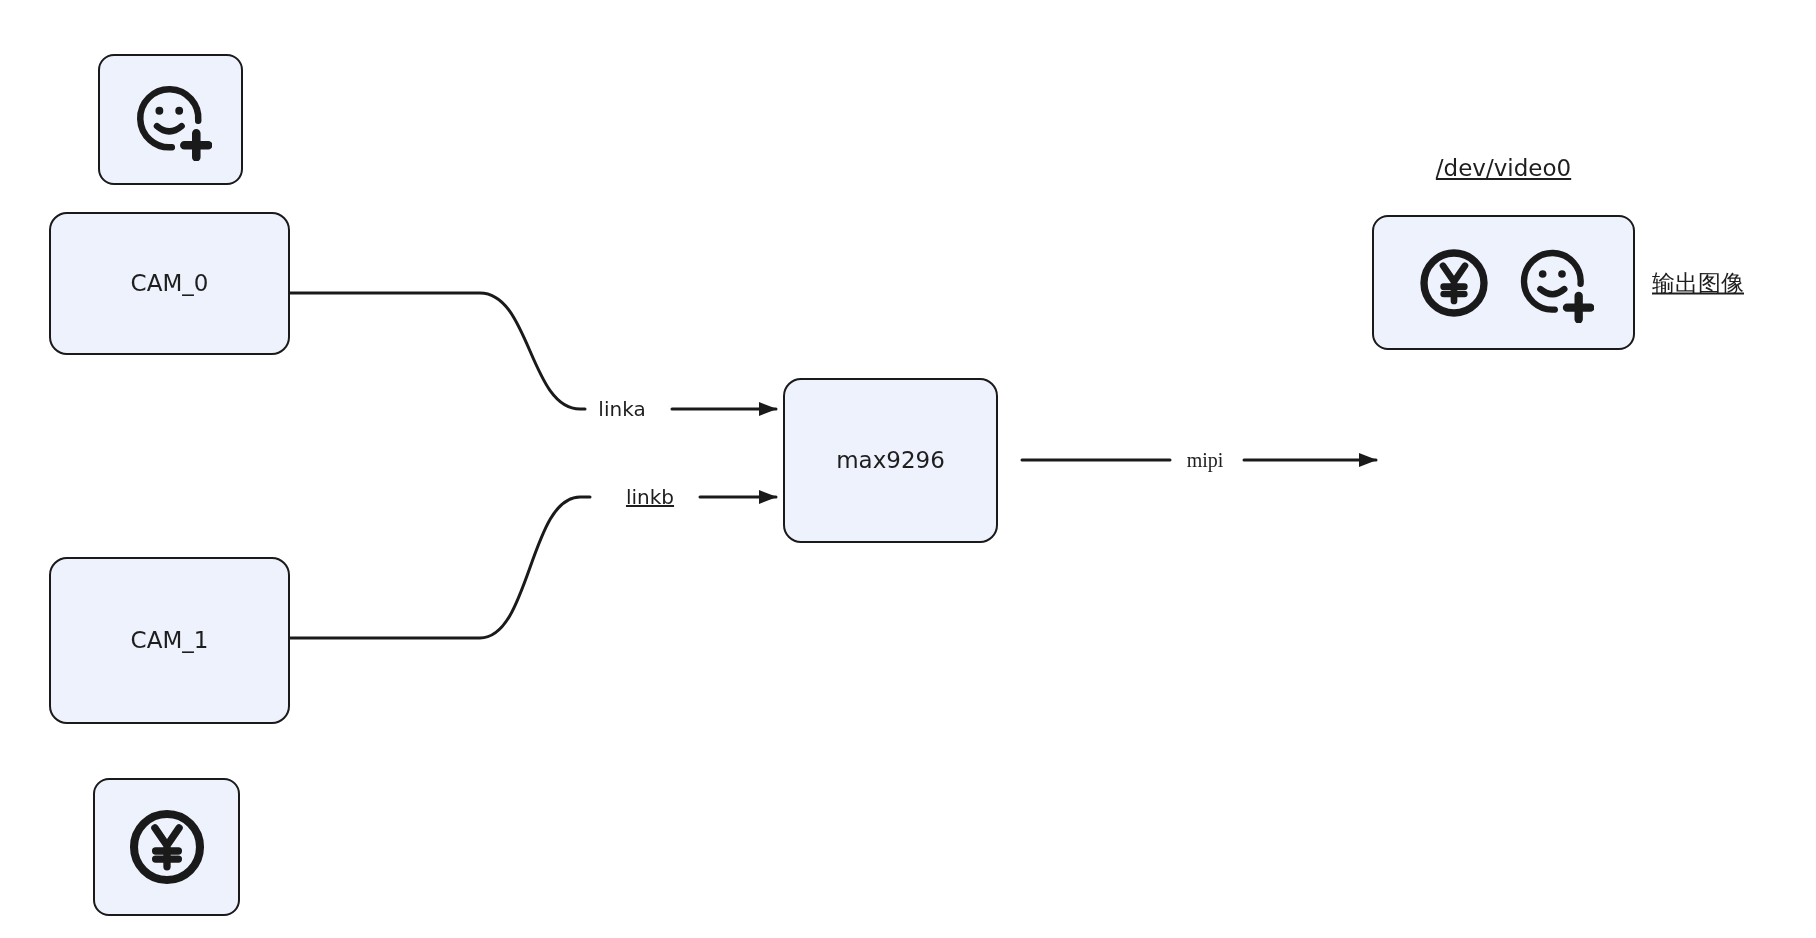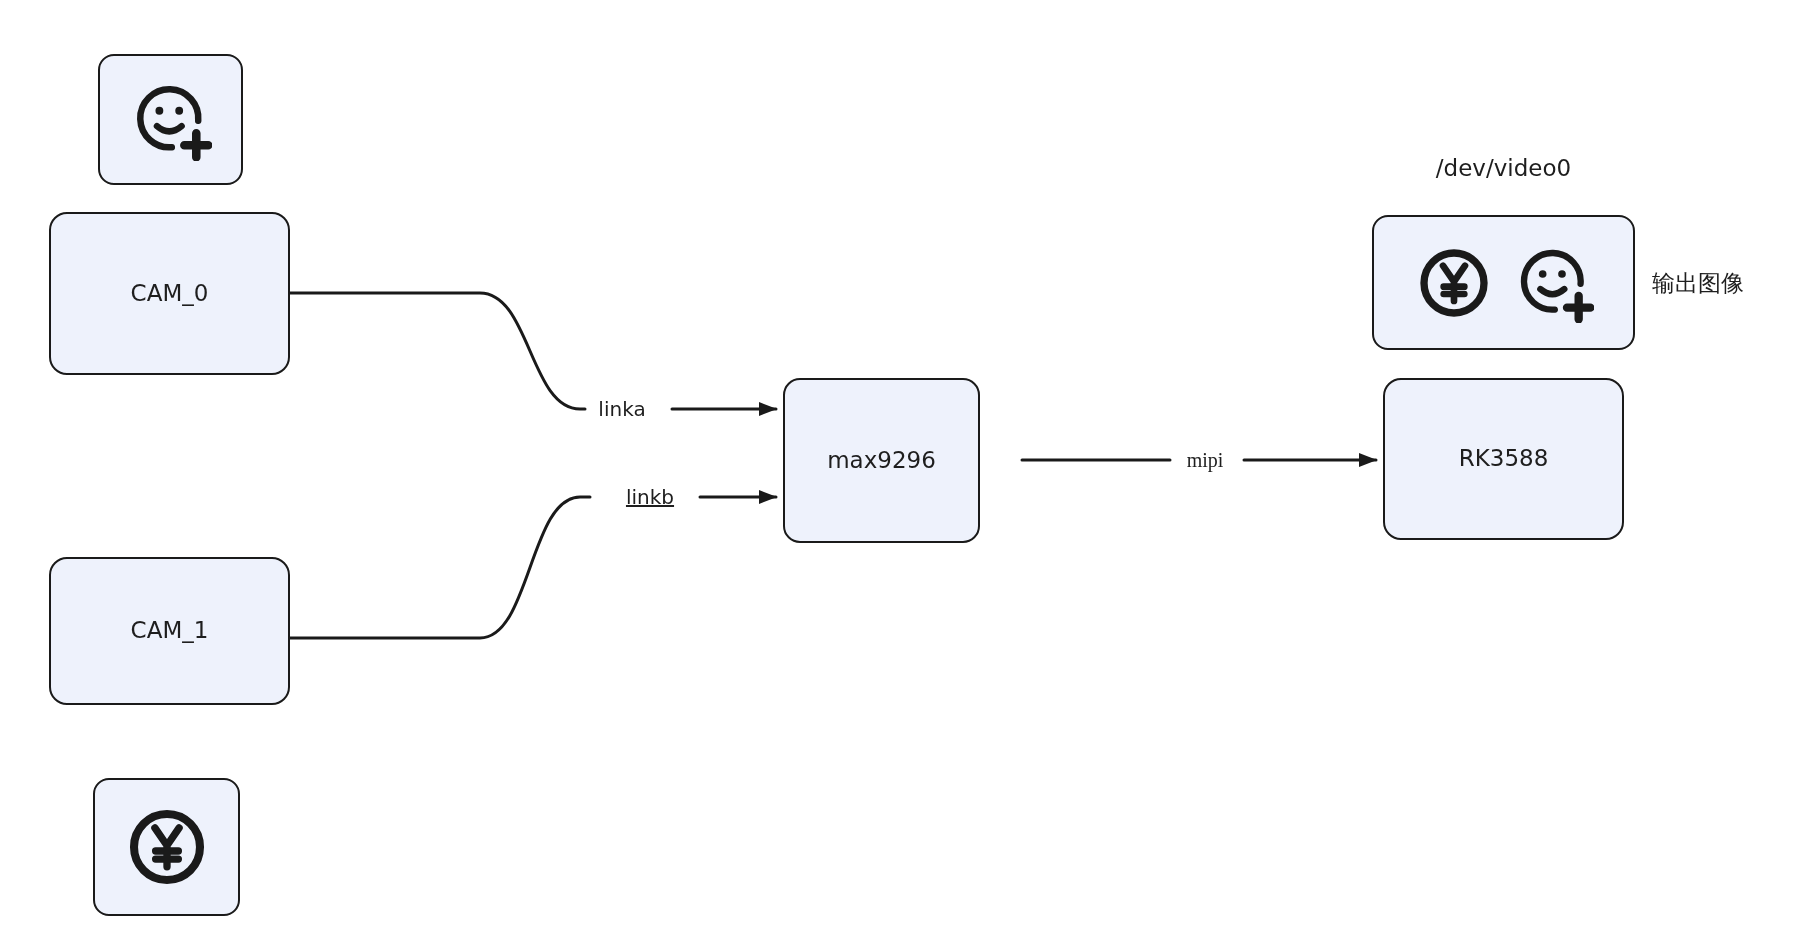--- a/index.html
+++ b/index.html
@@ -26,21 +26,21 @@
   .icon-row { display:flex; align-items:center; justify-content:center; gap:20px; }
   .icon svg { display:block; }
   .icon path, .icon circle { stroke:var(--stroke,#1a1a1a); }
   .icon .dot { fill:var(--stroke,#1a1a1a); stroke:none; }
 
   .edge-label {
     position:absolute; transform:translate(-50%,-50%);
     font-size:20px; white-space:nowrap;
   }
   .caption { position:absolute; font-size:23px; white-space:nowrap; }
-  .caption.centered { text-align:center; transform:translate(0,-50%); }
+  .caption.centered { text-align:center; transform:translate(0,-50%);text-decoration:underline; }
 </style>
 </head>
 <body>
 
 <div class="canvas">
 
   <svg class="wires">
     <defs>
       <marker id="arrow" viewBox="0 0 18 14" markerWidth="18" markerHeight="14" refX="17" refY="7" orient="auto" markerUnits="userSpaceOnUse">
         <path class="arrow-head" d="M0 0 L18 7 L0 14 Z"></path>
@@ -65,44 +65,41 @@
       <svg width="82" height="82" viewBox="0 0 24 24">
         <path d="M 12.24 19.97 A 8.5 8.5 0 1 1 19.97 12.24" fill="none" stroke-width="1.9" stroke-linecap="round"></path>
         <circle class="dot" cx="8.6" cy="9.3" r="1.15"></circle>
         <circle class="dot" cx="14.4" cy="9.3" r="1.15"></circle>
         <path d="M 7.9 13.8 Q 11.5 16.9 15.1 13.8" fill="none" stroke-width="1.9" stroke-linecap="round"></path>
         <path d="M 15.9 19.4 H 22.9 M 19.4 15.9 V 22.9" fill="none" stroke-width="2.5" stroke-linecap="round"></path>
       </svg>
     </span>
   </div>
 
-  <div class="node" style="left:49px; top:212px; width:241px; height:163px;align-items:center;">
+  <div class="node" style="left:49px; top:212px; width:241px; height:143px;align-items:center;">
     <span>CAM_0</span>
   </div>
 
-  <div class="node" style="left:49px; top:557px; width:241px; height:148px;text-align:center;">
+  <div class="node" style="left:49px; top:557px; width:241px; height:167px;text-align:center;">
     <span>CAM_1</span>
   </div>
 
   <div class="node icon-node" style="left:93px; top:778px; width:147px; height:138px;">
     <span class="icon">
       <svg width="88" height="88" viewBox="0 0 24 24">
         <circle cx="12" cy="12" r="9" fill="none" stroke-width="2.2"></circle>
         <path d="M 8.7 6.8 L 12 11.6 M 15.3 6.8 L 12 11.6 M 12 11.6 V 17.4 M 8.9 13.1 H 15.1 M 8.9 15.3 H 15.1" fill="none" stroke-width="2" stroke-linecap="round"></path>
       </svg>
     </span>
   </div>
 
-  <div class="node" style="left:783px; top:378px; width:197px; height:165px;border-radius:17px;">
+  <div class="node" style="left:783px; top:378px; width:215px; height:165px;">
     <span>max9296</span>
   </div>
 
-  <div class="node" style="left:1383px; top:378px; width:241px; height:162px;">
-    <span>RK3588</span>
-  </div>
 
   <div class="caption centered" style="left:1372px; top:168px; width:263px;">/dev/video0</div>
 
   <div class="node icon-node" style="left:1372px; top:215px; width:263px; height:135px;">
     <div class="icon-row">
       <span class="icon">
         <svg width="80" height="80" viewBox="0 0 24 24">
           <circle cx="12" cy="12" r="9" fill="none" stroke-width="2.2"></circle>
           <path d="M 8.7 6.8 L 12 11.6 M 15.3 6.8 L 12 11.6 M 12 11.6 V 17.4 M 8.9 13.1 H 15.1 M 8.9 15.3 H 15.1" fill="none" stroke-width="2" stroke-linecap="round"></path>
         </svg>

